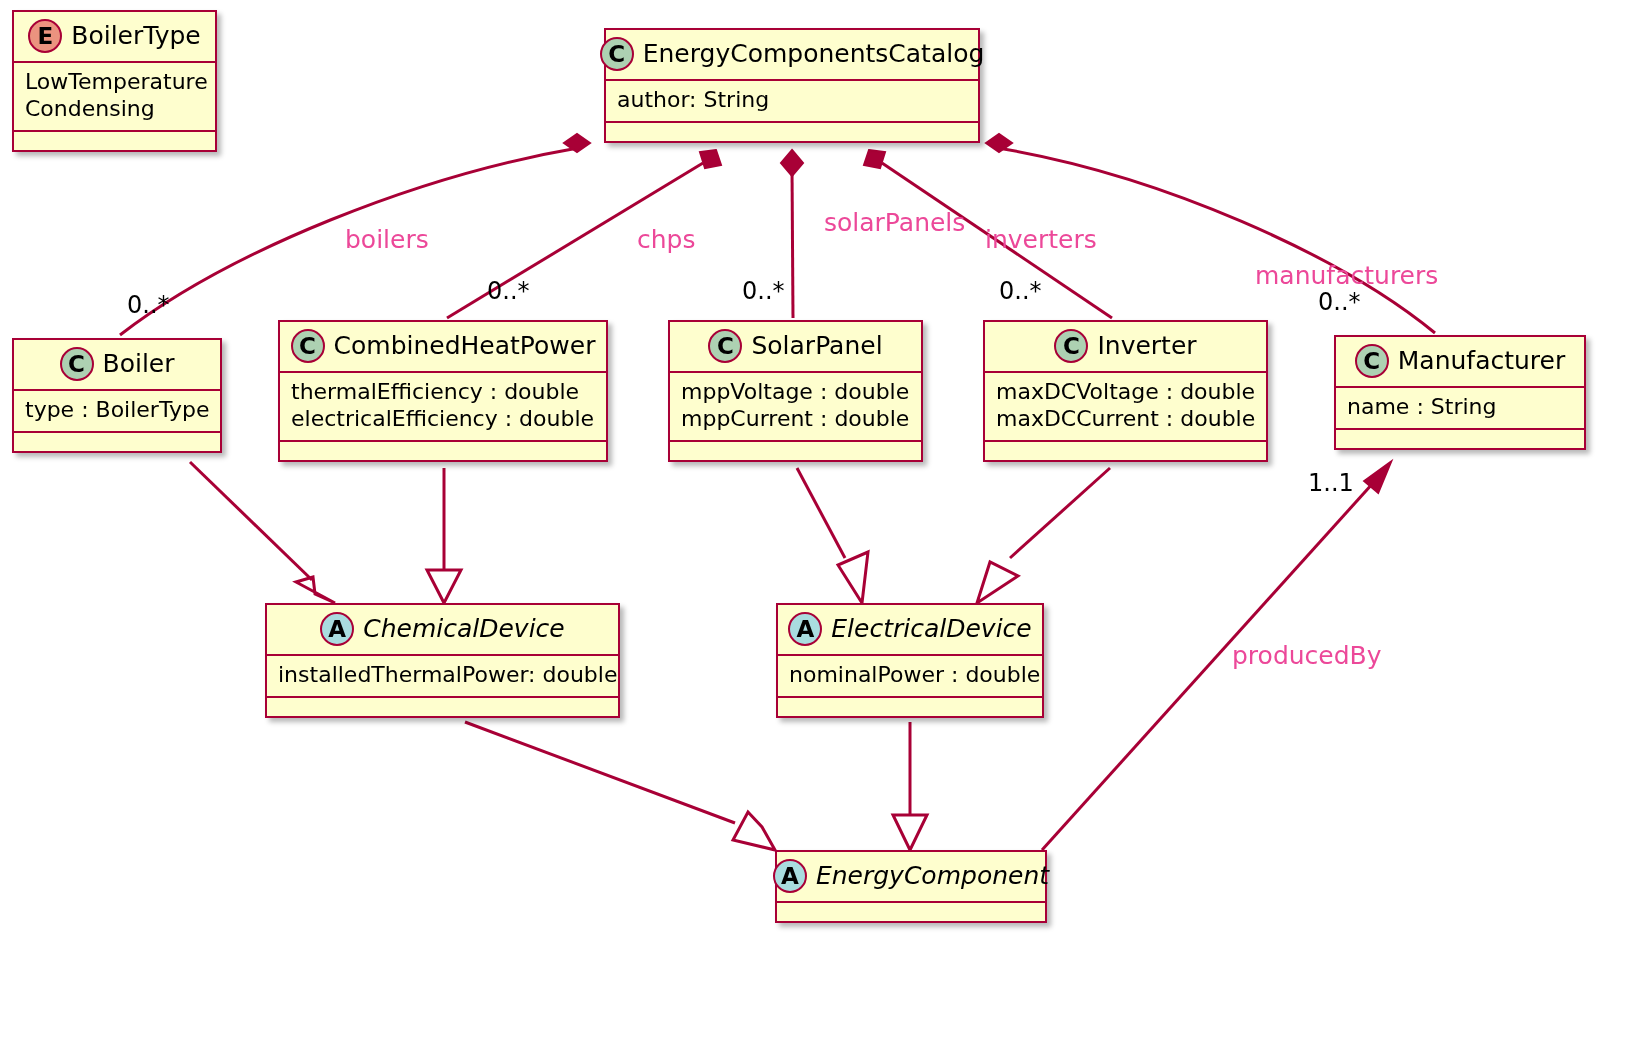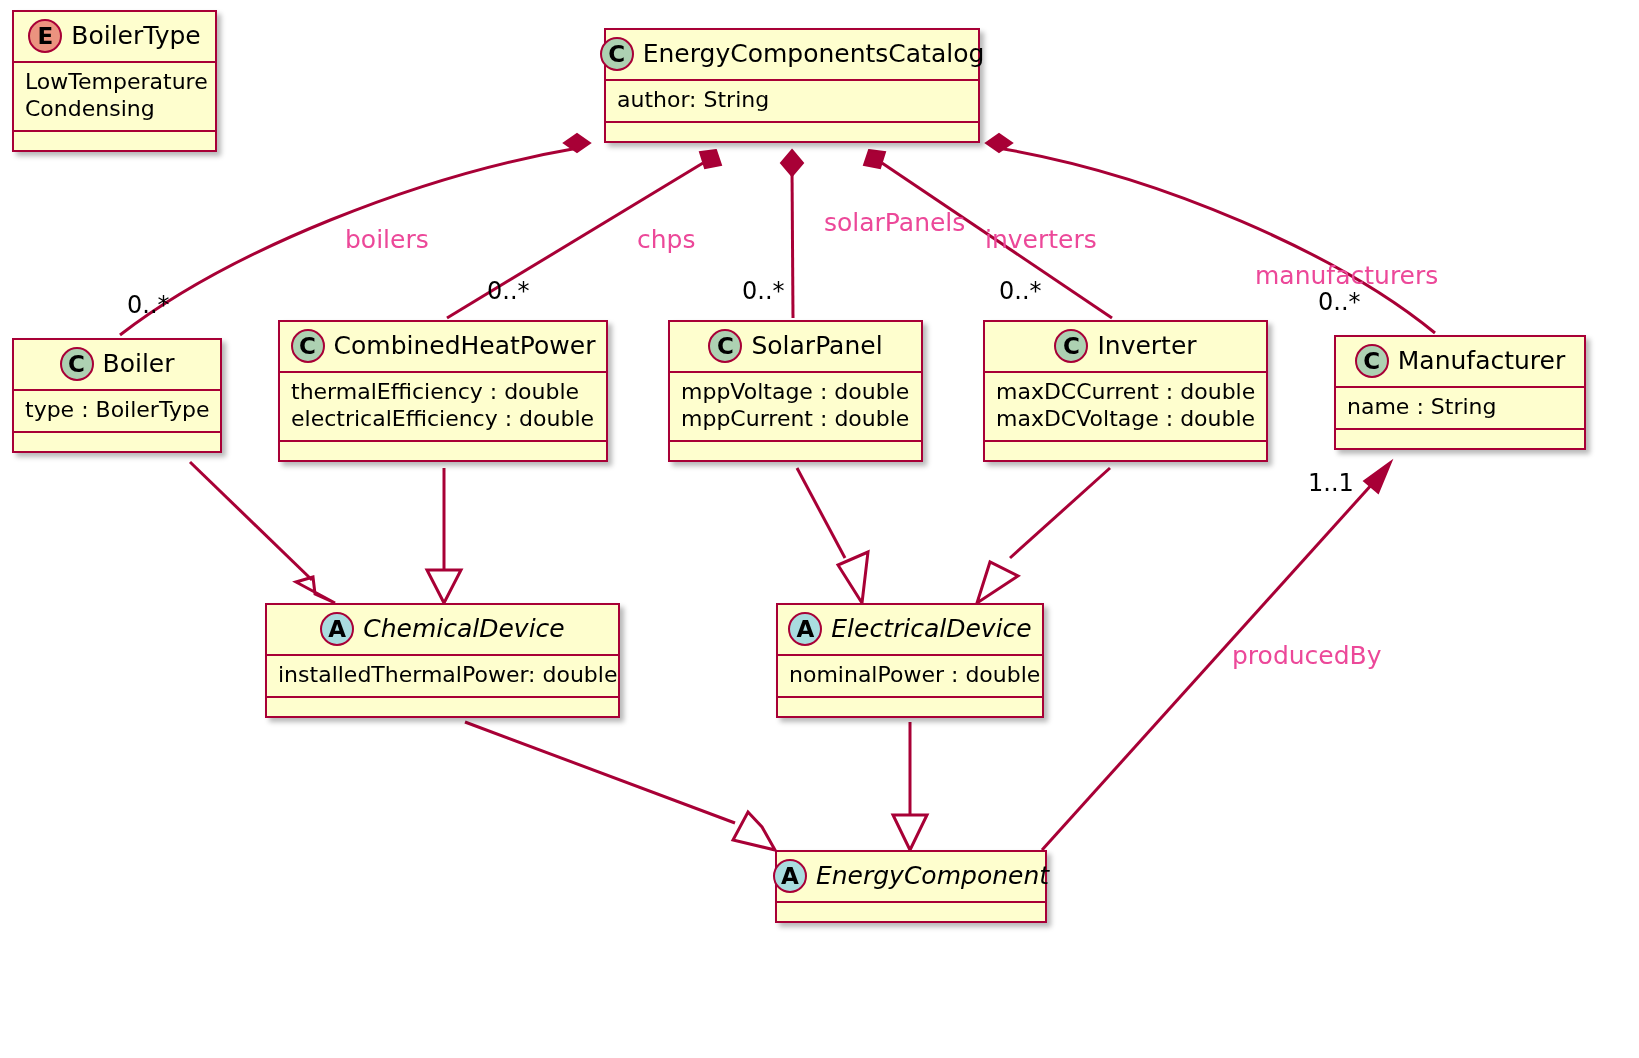--- a/index.html
+++ b/index.html
@@ -230,22 +230,22 @@
     </div>
     <div class="uml-compartment empty"></div>
   </div>
 
   <div class="uml-box" style="left:983px; top:320px; width:285px;">
     <div class="uml-header">
       <span class="stereo cls">C</span>
       <span class="uml-title">Inverter</span>
     </div>
     <div class="uml-compartment">
+      <div class="attr">maxDCVoltage : double</div>
       <div class="attr">maxDCCurrent : double</div>
-      <div class="attr">maxDCVoltage : double</div>
     </div>
     <div class="uml-compartment empty"></div>
   </div>
 
   <div class="uml-box" style="left:1334px; top:335px; width:252px;">
     <div class="uml-header">
       <span class="stereo cls">C</span>
       <span class="uml-title">Manufacturer</span>
     </div>
     <div class="uml-compartment">

